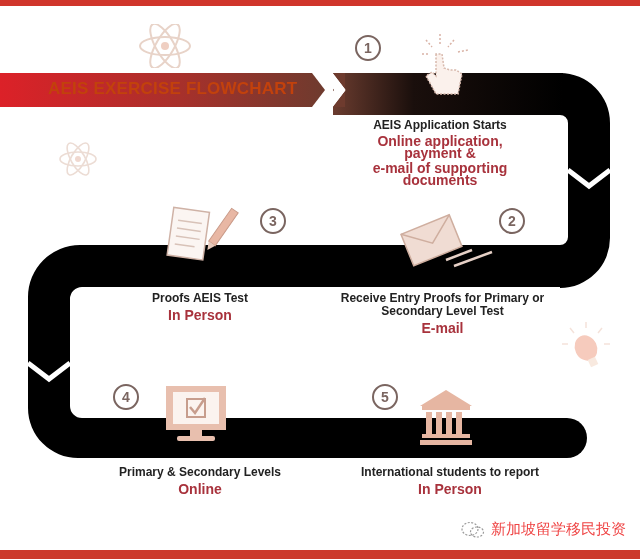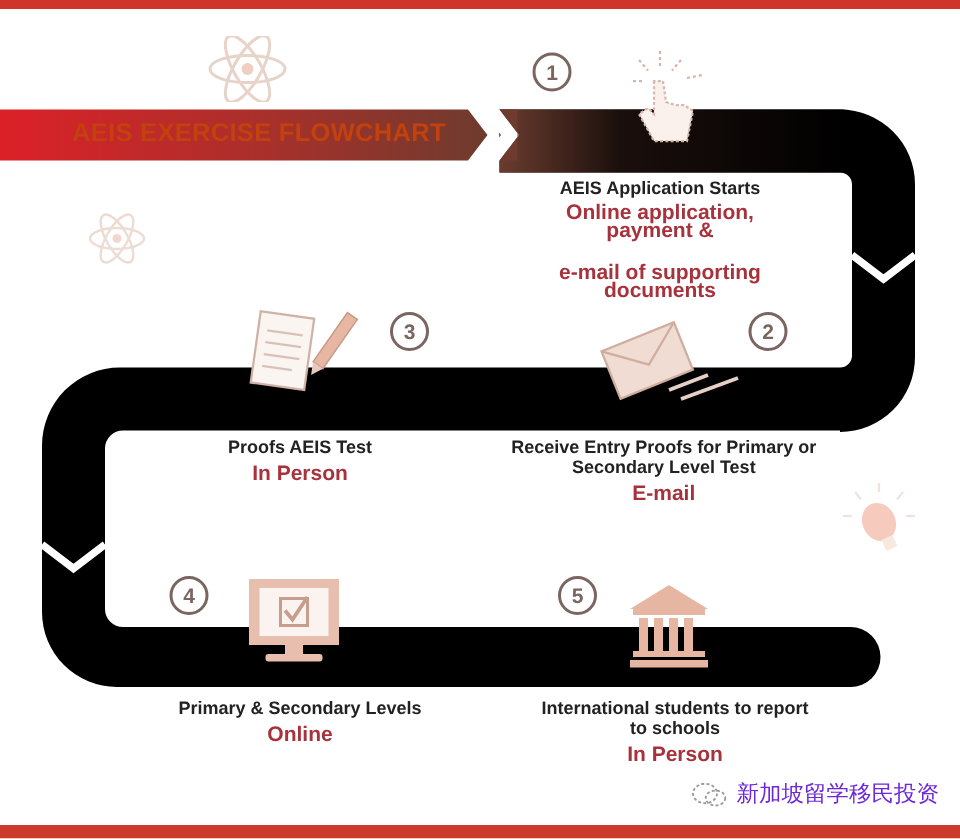--- a/index.html
+++ b/index.html
@@ -6,21 +6,21 @@
   body { width: 640px; height: 559px; background: #ffffff; position: relative; overflow: hidden; font-family: "Liberation Sans", sans-serif; }
   .topbar { position: absolute; left: 0; top: 0; width: 640px; height: 6px; background: #d0352b; }
   .bottombar { position: absolute; left: 0; bottom: 0; width: 640px; height: 9px; background: #cc3a2c; }
   svg.track { position: absolute; left: 0; top: 0; }
   .banner-title { position: absolute; left: 48px; top: 79px; font-size: 17px; font-weight: bold; color: #c2410c; letter-spacing: 0.2px; }
   .step-num { position: absolute; width: 22px; height: 22px; border: 2.5px solid #7a6560; border-radius: 50%; color: #7a6560; font-size: 14px; font-weight: bold; text-align: center; line-height: 22px; background: #fff; }
   .step-text { position: absolute; text-align: center; }
   .step-title { font-size: 12px; font-weight: bold; color: #222; line-height: 13px; }
   .step-sub { font-size: 14px; font-weight: bold; color: #a8323c; line-height: 12px; margin-top: 4px; }
   .icon { position: absolute; }
-  .watermark { position: absolute; right: 14px; top: 520px; font-size: 15px; color: #6d28d9; display: flex; align-items: center; gap: 6px; }
+  .watermark { position: absolute; right: 14px; top: 520px; font-size: 15px; color: #ef4444; display: flex; align-items: center; gap: 6px; }
 </style>
 </head>
 <body>
 
 <div class="topbar"></div>
 
 <svg class="track" width="640" height="559" viewBox="0 0 640 559">
   <defs>
     <linearGradient id="bannerGrad" x1="0" x2="1" y1="0" y2="0">
       <stop offset="0" stop-color="#dc2128"></stop>
@@ -88,21 +88,21 @@
       <line x1="8" y1="8" x2="14" y2="15"></line>
       <line x1="36" y1="8" x2="30" y2="15"></line>
     <line x1="40" y1="20" x2="50" y2="18"></line>
       <line x1="4" y1="22" x2="12" y2="22"></line>
   </g>
   <path d="M18 22 L18 44 L14 40 L8 44 L18 62 L40 62 L44 42 L38 38 L32 38 L26 36 L24 22 Z" fill="#fbf1ec" stroke="#d8b9ad" stroke-width="1.5" stroke-dasharray="2 1.5"></path>
 </svg>
 <div class="step-text" style="left:360px;top:119px;width:160px">
   <div class="step-title">AEIS Application Starts</div>
   <div class="step-sub" style="margin-top:3px">Online application, payment &amp;</div>
-  <div class="step-sub" style="margin-top:16px">e-mail of supporting documents</div>
+  <div class="step-sub" style="margin-top:3px">e-mail of supporting documents</div>
 </div>
 
 <div class="step-num" style="left:499px;top:208px">2</div>
 <svg class="icon" style="left:400px;top:212px" width="100" height="60" viewBox="0 0 100 60">
   <g transform="rotate(-22 30 30)">
     <rect x="6" y="12" width="52" height="34" fill="#f0dcd3" stroke="#cfae9f" stroke-width="1.5"></rect>
     <polyline points="6,12 32,32 58,12" fill="none" stroke="#cfae9f" stroke-width="1.5"></polyline>
   </g>
   <line x1="46" y1="48" x2="72" y2="38" stroke="#e6d0c6" stroke-width="2.5"></line>
   <line x1="54" y1="54" x2="92" y2="40" stroke="#e6d0c6" stroke-width="2.5"></line>
@@ -152,21 +152,20 @@
   <rect x="4" y="18" width="48" height="4" fill="#e6b6a2"></rect>
   <rect x="8" y="24" width="6" height="22" fill="#e6b6a2"></rect>
   <rect x="18" y="24" width="6" height="22" fill="#e6b6a2"></rect>
   <rect x="28" y="24" width="6" height="22" fill="#e6b6a2"></rect>
   <rect x="38" y="24" width="6" height="22" fill="#e6b6a2"></rect>
   <rect x="4" y="46" width="48" height="4" fill="#e6b6a2"></rect>
   <rect x="2" y="52" width="52" height="5" fill="#e6b6a2"></rect>
 </svg>
 <div class="step-text" style="left:345px;top:466px;width:210px">
   <div class="step-title">International students to report</div>
-  <div class="step-title">to schools</div>
   <div class="step-sub">In Person</div>
 </div>
 
 <div class="watermark">
   <svg width="24" height="18" viewBox="0 0 24 18">
     <ellipse cx="9" cy="8" rx="8" ry="6.5" fill="none" stroke="#9a9a9a" stroke-width="1.2" stroke-dasharray="2 1.5"></ellipse>
     <ellipse cx="16" cy="11" rx="6.5" ry="5" fill="none" stroke="#9a9a9a" stroke-width="1.2" stroke-dasharray="2 1.5"></ellipse>
   </svg>
   <span>新加坡留学移民投资</span>
 </div>

